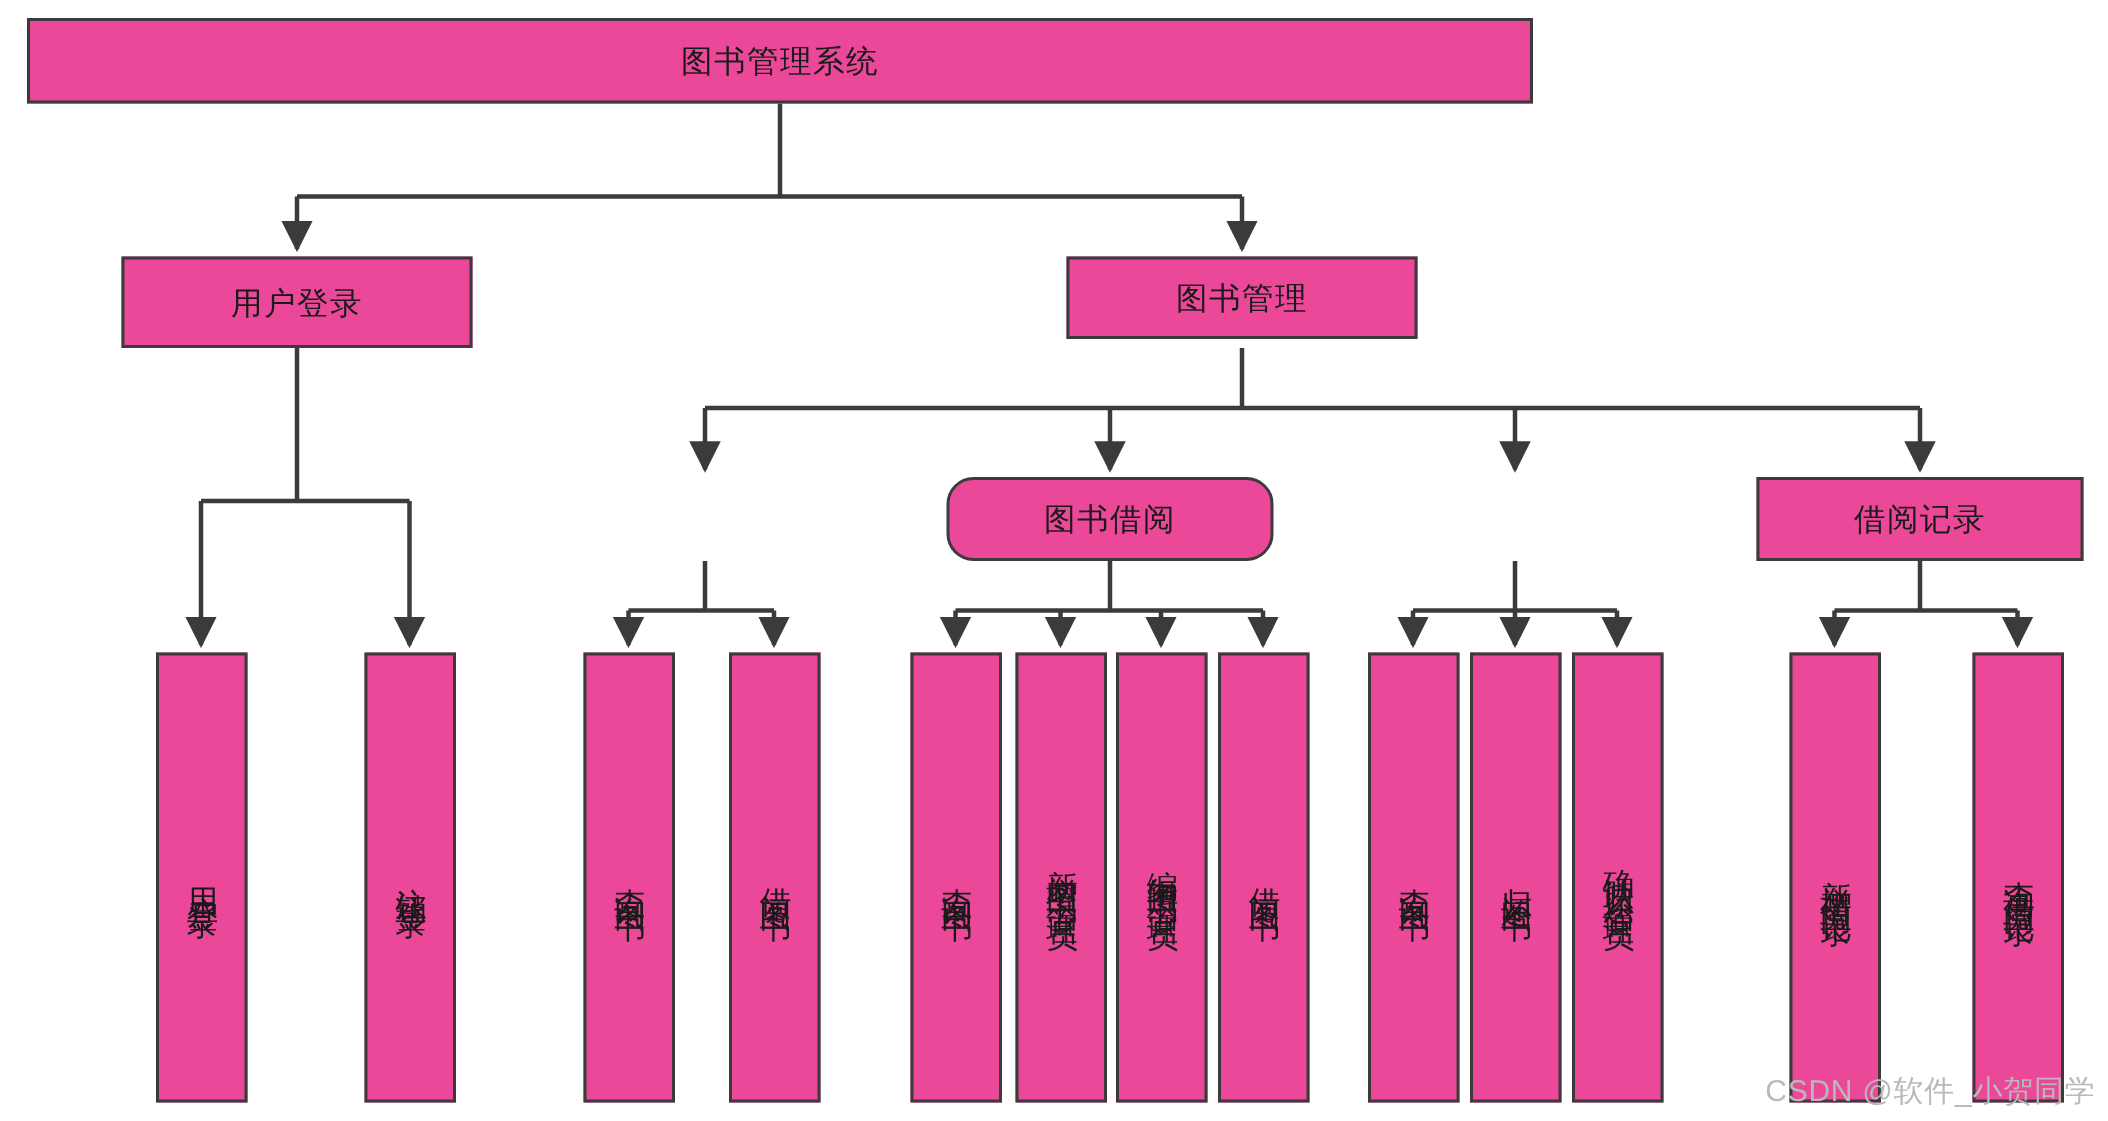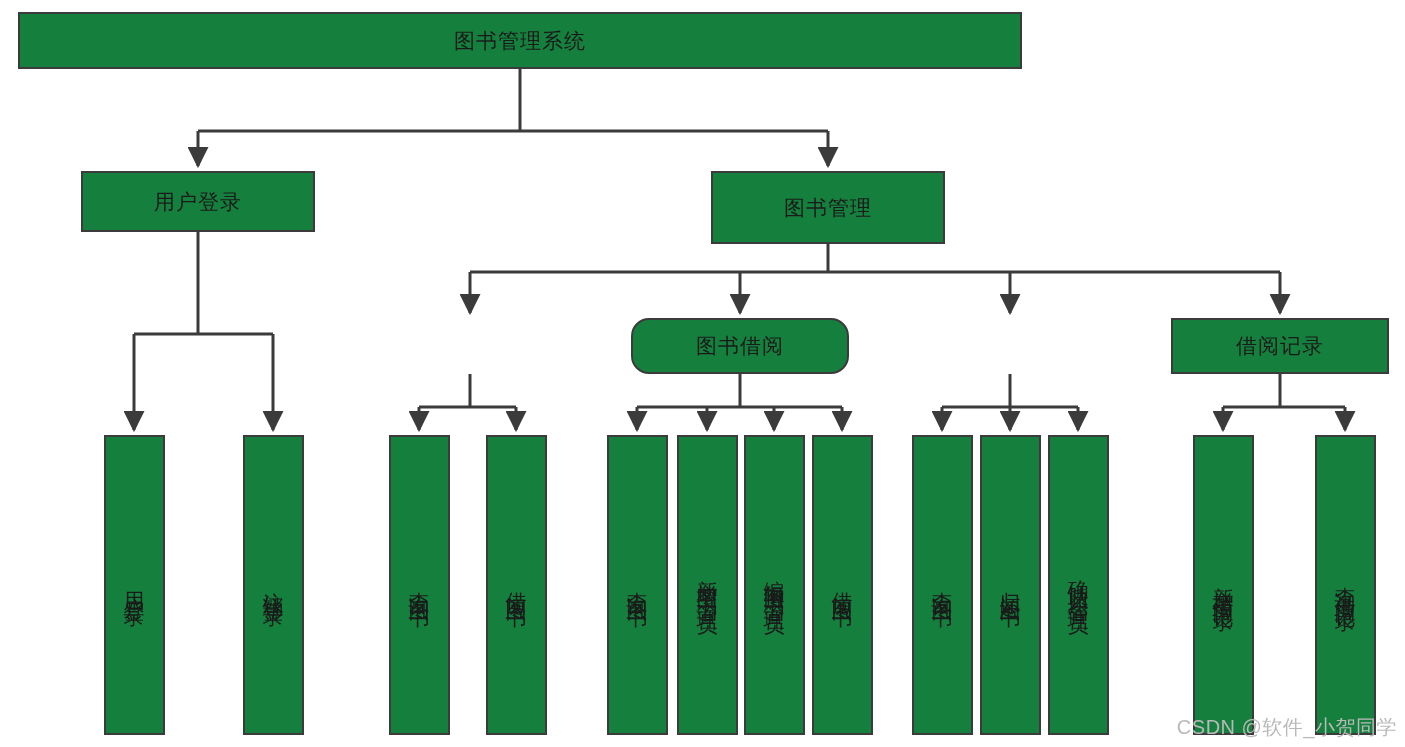--- a/index.html
+++ b/index.html
@@ -21,21 +21,21 @@
     position: absolute;
     left: 0;
     top: 0;
     width: 1405px;
     height: 747px;
   }
   .node {
     position: absolute;
     box-sizing: border-box;
     border: 2px solid #3b3b3b;
-    background: #15803d;
+    background: #ec4899;
     display: flex;
     align-items: center;
     justify-content: center;
     color: #1a1a1a;
   }
   .node.horizontal {
     font-size: 21px;
     letter-spacing: 1px;
   }
   .node.vertical {
@@ -124,21 +124,21 @@
     </g>
   </svg>
 
   <div class="node horizontal" style="left:18px; top:12px; width:1004px; height:57px;">
     <span>图书管理系统</span>
   </div>
 
   <div class="node horizontal" style="left:81px; top:171px; width:234px; height:61px;">
     <span>用户登录</span>
   </div>
-  <div class="node horizontal" style="left:711px; top:171px; width:234px; height:73px;font-family:Liberation Serif, serif;">
+  <div class="node horizontal" style="left:711px; top:171px; width:234px; height:55px;font-family:Liberation Serif, serif;">
     <span>图书管理</span>
   </div>
 
   <div class="node horizontal" style="left:631px; top:318px; width:218px; height:56px;border-radius:18px;">
     <span>图书借阅</span>
   </div>
   <div class="node horizontal" style="left:1171px; top:318px; width:218px; height:56px;">
     <span>借阅记录</span>
   </div>
 

